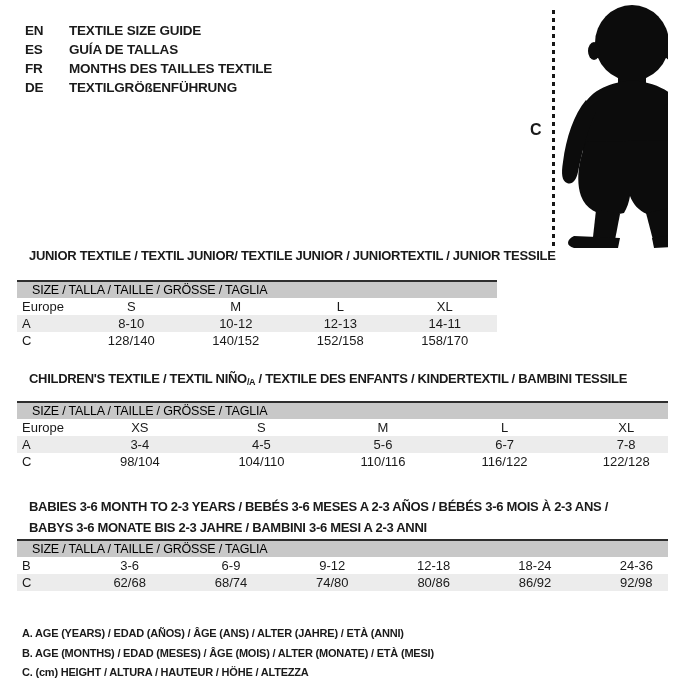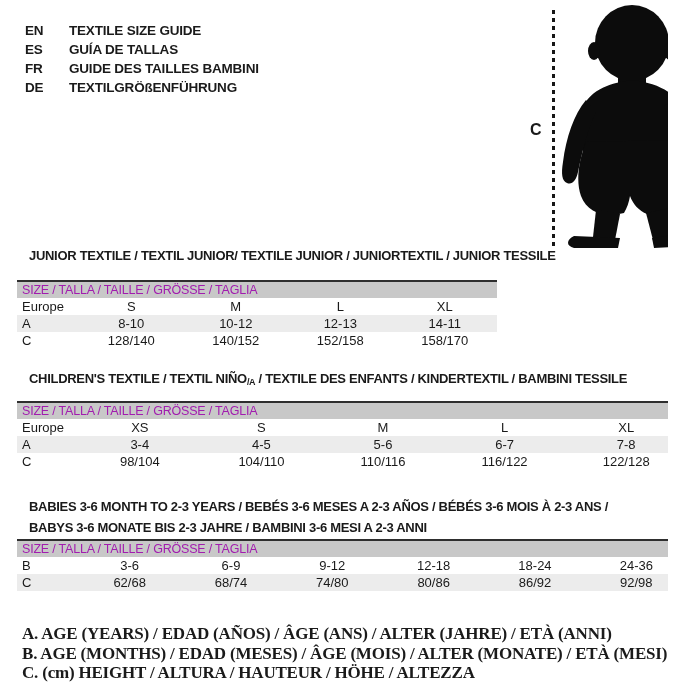--- a/index.html
+++ b/index.html
@@ -22,49 +22,49 @@
   .section-heading{
     position:absolute;left:29px;font-size:13px;font-weight:bold;
     letter-spacing:-0.3px;white-space:nowrap;
   }
   .section-heading sub{font-size:9px;vertical-align:-2px;}
   .heading-2line{line-height:21px;}
   
   .tbl{position:absolute;left:17px;}
   .tbl-bar{
     height:18px;background:#c8c8c8;border-top:2px solid #2e2e2e;
-    display:flex;align-items:center;padding-left:5px;box-sizing:border-box;
-    font-size:12.5px;color:#a21caf;letter-spacing:-0.2px;
+    display:flex;align-items:center;padding-left:15px;box-sizing:border-box;
+    font-size:12.5px;color:#000000;letter-spacing:-0.2px;
   }
   .tbl-row{display:flex;align-items:center;height:17px;font-size:13px;}
   .tbl-row.alt{background:#ececec;}
   .cell-label{width:62px;flex:0 0 62px;padding-left:5px;box-sizing:border-box;}
   .cell{flex:1;text-align:center;}
   .w-junior{width:480px;}
   .w-full{width:670px;}
   
-  .footnotes{position:absolute;left:22px;top:624px;font-size:17px;font-weight:bold;line-height:19.5px;letter-spacing:-0.2px;font-family:Liberation Serif, serif;}
+  .footnotes{position:absolute;left:22px;top:624px;font-size:11px;font-weight:bold;line-height:19.5px;letter-spacing:-0.2px;}
 </style>
 </head>
 <body>
 
 <div class="page">
 
   <div class="lang-block">
     <div class="lang-row">
       <span class="lang-code">EN</span>
       <span class="lang-label">TEXTILE SIZE GUIDE</span>
     </div>
     <div class="lang-row">
       <span class="lang-code">ES</span>
       <span class="lang-label">GUÍA DE TALLAS</span>
     </div>
     <div class="lang-row">
       <span class="lang-code">FR</span>
-      <span class="lang-label">GUIDE DES TAILLES BAMBINI</span>
+      <span class="lang-label">MONTHS DES TAILLES TEXTILE</span>
     </div>
     <div class="lang-row">
       <span class="lang-code">DE</span>
       <span class="lang-label">TEXTILGRÖßENFÜHRUNG</span>
     </div>
   </div>
 
   <div class="measure-line"></div>
   <div class="measure-label">C</div>
   <svg class="toddler-svg" width="142" height="252" viewBox="0 0 142 252" aria-hidden="true">

